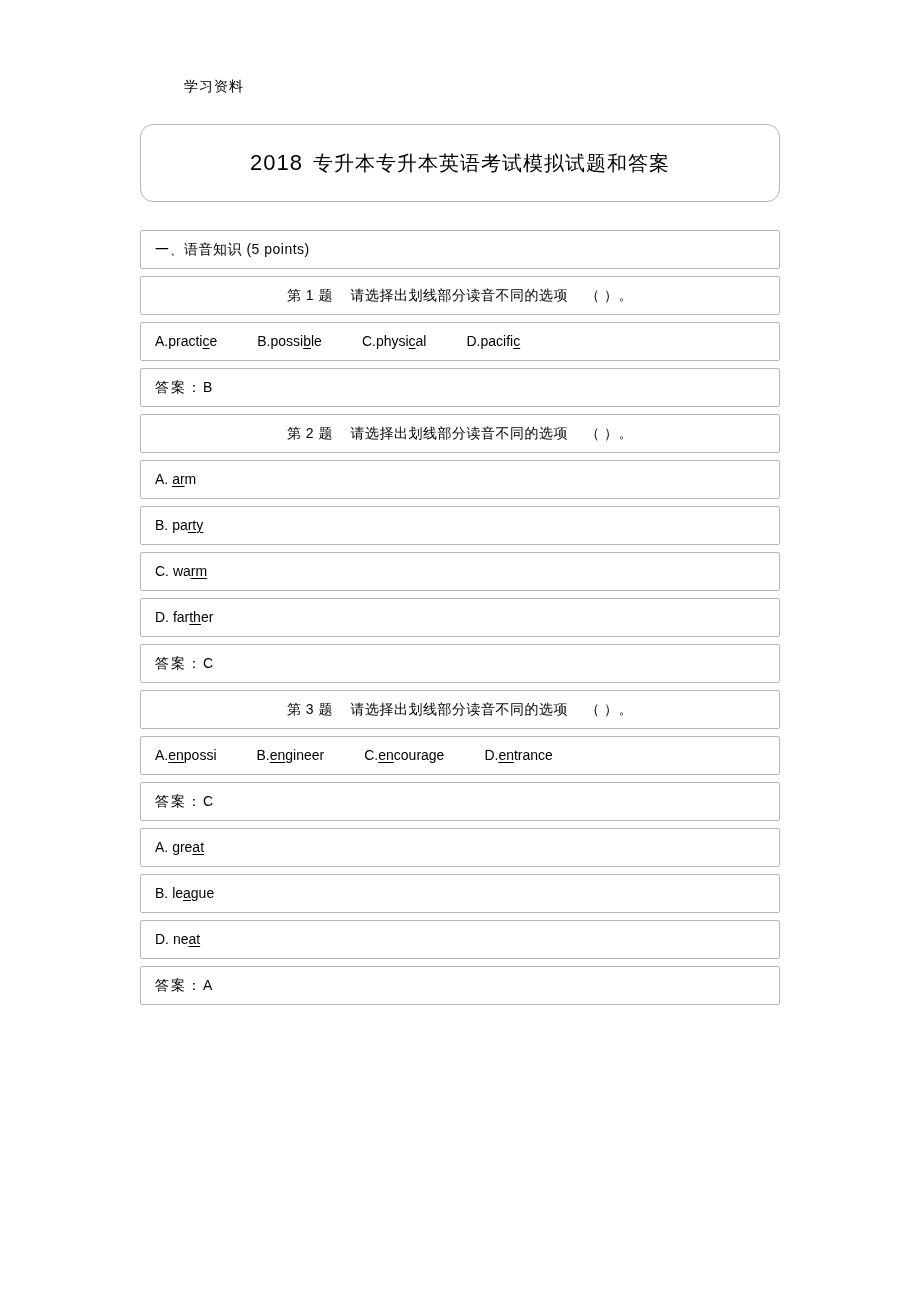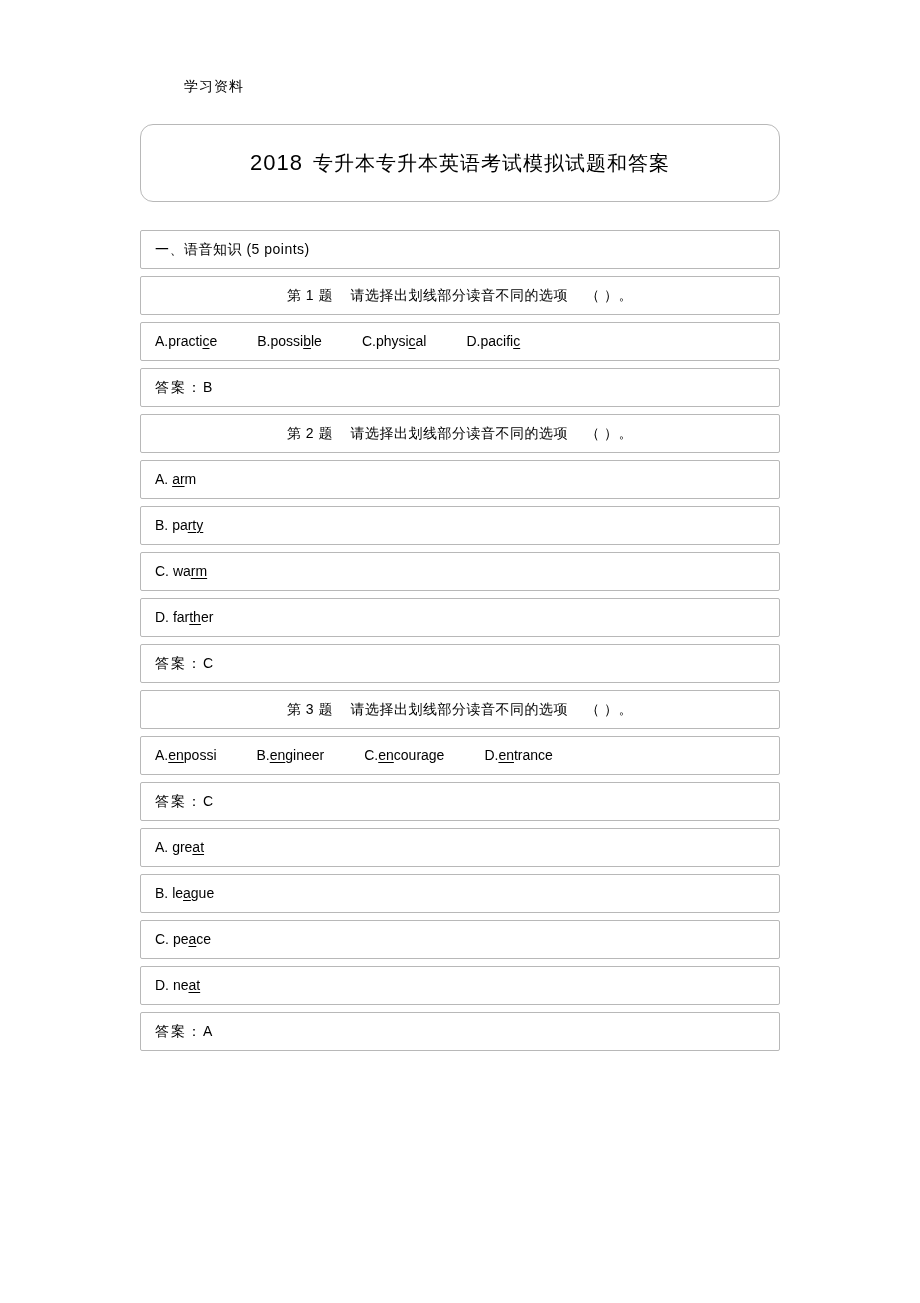--- a/index.html
+++ b/index.html
@@ -143,22 +143,19 @@
     <span>答案：</span><span>C</span>
   </div>
 
   <div class="row">
     <span>A.</span> <span>gre</span><span class="under">at</span><span></span>
   </div>
   <div class="row">
     <span>B.</span> <span>le</span><span class="under">a</span><span>gue</span>
   </div>
   <div class="row">
-    <span>C.</span> <span>pe</span><span class="under">a</span><span>ce</span>
-  </div>
-  <div class="row">
     <span>D.</span> <span>ne</span><span class="under">at</span><span></span>
   </div>
   <div class="row ans-line">
     <span>答案：</span><span>A</span>
   </div>
 
 </div>
 
 </body></html>

